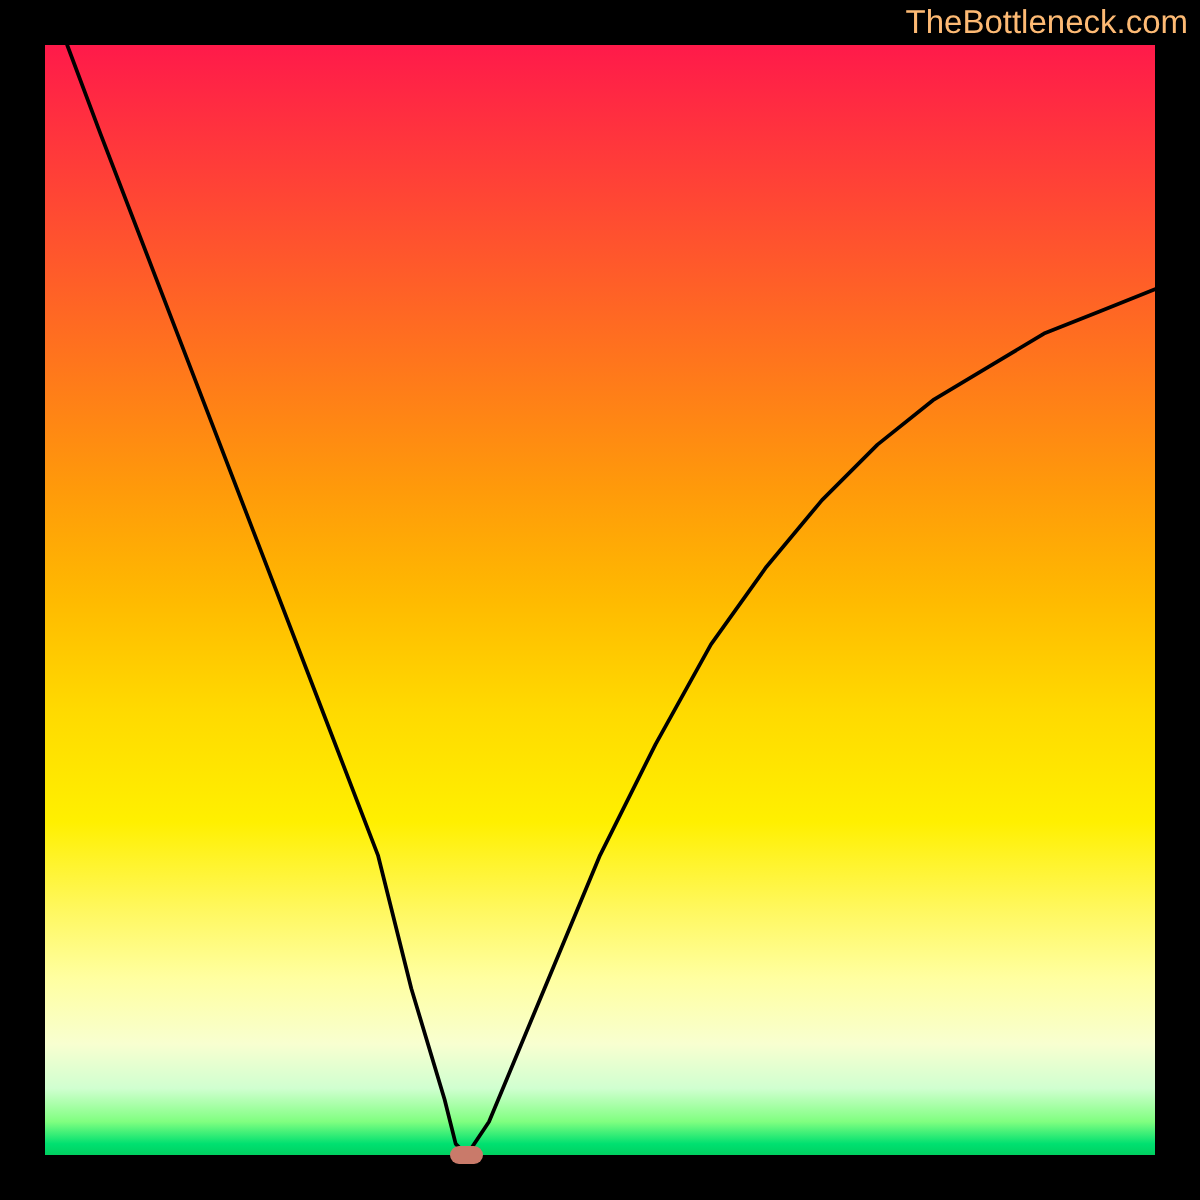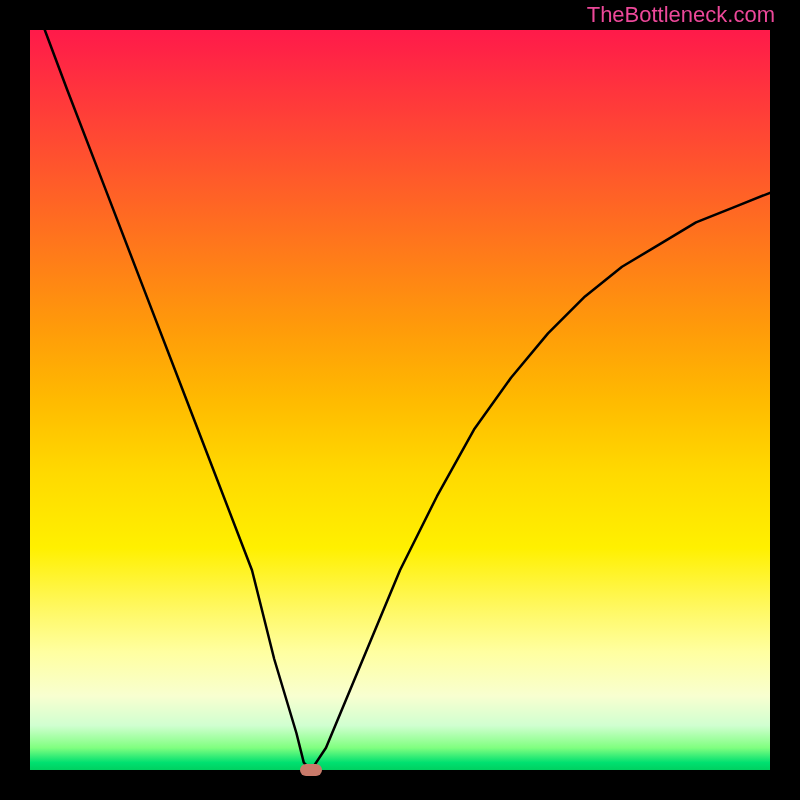--- a/index.html
+++ b/index.html
@@ -7,22 +7,22 @@
     width: 800px;
     height: 800px;
     background: #000;
     position: relative;
     overflow: hidden;
     font-family: Arial, sans-serif;
   }
   .watermark {
     position: absolute;
     top: 2px;
-    right: 25px;
-    color: #ec4899;
+    right: 8px;
+    color: #fdba74;
     font-size: 22px;
     font-weight: normal;
     z-index: 10;
   }
   .plot-area {
     position: absolute;
     left: 30px;
     top: 30px;
     width: 740px;
     height: 740px;

